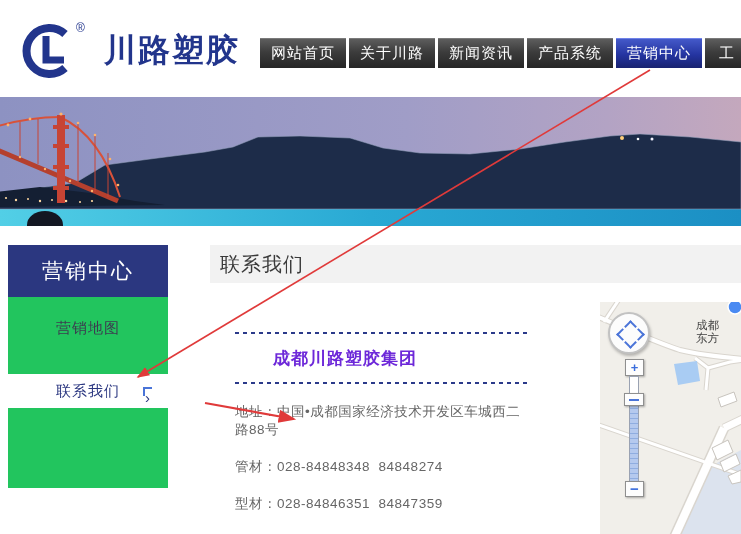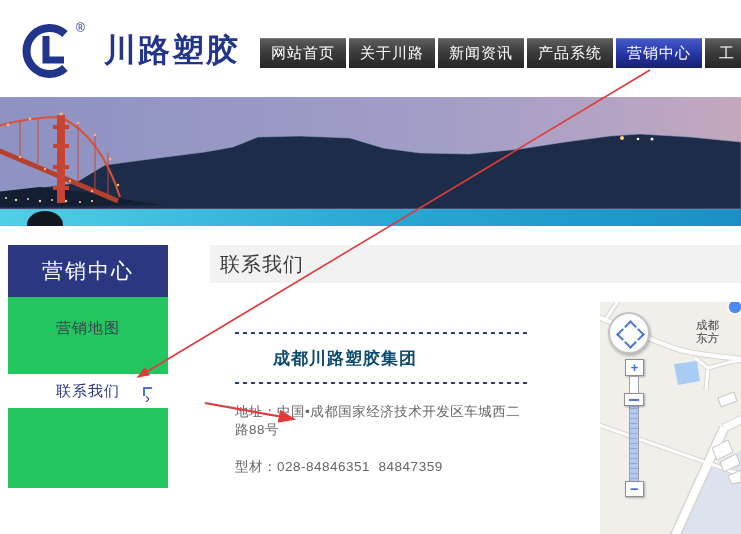--- a/index.html
+++ b/index.html
@@ -33,21 +33,21 @@
   .side-item .chev{position:absolute;right:16px;font-size:15px;color:#2b3780;}
 
   
   .page-title-bar{position:absolute;left:210px;top:245px;width:531px;height:38px;background:#f2f2f2;
                   display:flex;align-items:center;}
   .page-title{font-size:20px;color:#3a3a3a;padding-left:10px;letter-spacing:1px;}
 
   .content{position:absolute;left:235px;top:325px;width:296px;}
   .dash{height:2px;background:repeating-linear-gradient(to right,#2b3a8a 0 4px,transparent 4px 8px);}
   .dash.d1{margin-top:7px;}
-  .company{font-size:17px;font-weight:bold;color:#0c4a6e;letter-spacing:1px;padding-left:38px;margin:13px 0 12px 0;}
+  .company{font-size:17px;font-weight:bold;color:#6d28d9;letter-spacing:1px;padding-left:38px;margin:13px 0 12px 0;}
   .content p{margin:19px 0 0 0;font-size:13.5px;color:#666;letter-spacing:.5px;white-space:pre-wrap;}
   .content p.first{}
 
   
   .map{position:absolute;left:600px;top:302px;width:141px;height:232px;overflow:hidden;background:#f1efea;cursor:grab;}
   .map svg{position:absolute;left:0;top:0;}
   .pan{position:absolute;left:8px;top:10px;width:42px;height:42px;border-radius:50%;background:#fcfcfc;
        border:2px solid #c2c2c2;box-sizing:border-box;box-shadow:1px 2px 3px rgba(0,0,0,.25);cursor:pointer;}
   .chev{position:absolute;width:7px;height:7px;border-left:2px solid #4a74d8;border-top:2px solid #4a74d8;}
   .chev.up{left:16px;top:8px;transform:rotate(45deg);}
@@ -182,20 +182,21 @@
 
   <div class="page-title-bar">
     <div class="page-title">联系我们</div>
   </div>
 
   <div class="content">
     <div class="dash d1"></div>
     <div class="company">成都川路塑胶集团</div>
     <div class="dash"></div>
     <p class="first">地址：中国•成都国家经济技术开发区车城西二路88号</p>
+    <p>管材：028-84848348  84848274</p>
     <p>型材：028-84846351  84847359</p>
   </div>
 
   <div class="map">
     <svg width="141" height="232" viewBox="0 0 141 232">
       <rect x="0" y="0" width="141" height="232" fill="#f1efea"></rect>
       <path d="M100,170 L141,148 L141,232 L78,232 Z" fill="#dce3ee"></path>
 
       <g stroke="#d9d5ce" fill="none">
         <path d="M-4,14 C30,28 55,40 80,48 C100,53 120,55 145,57" stroke-width="6"></path>

